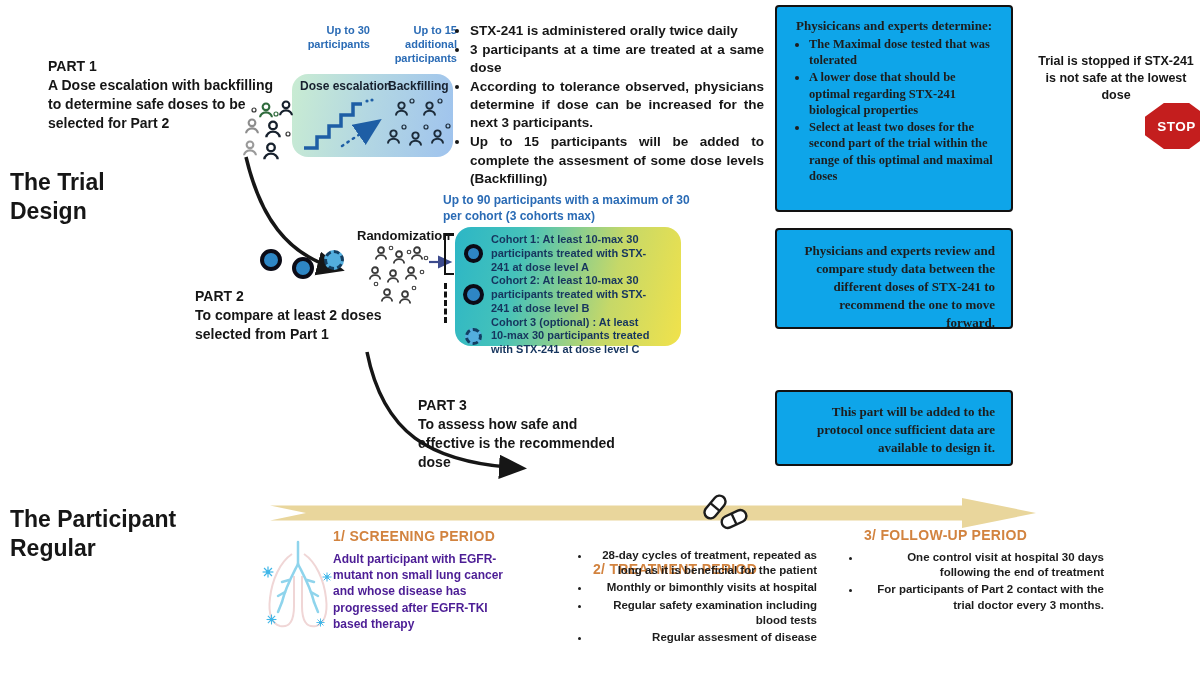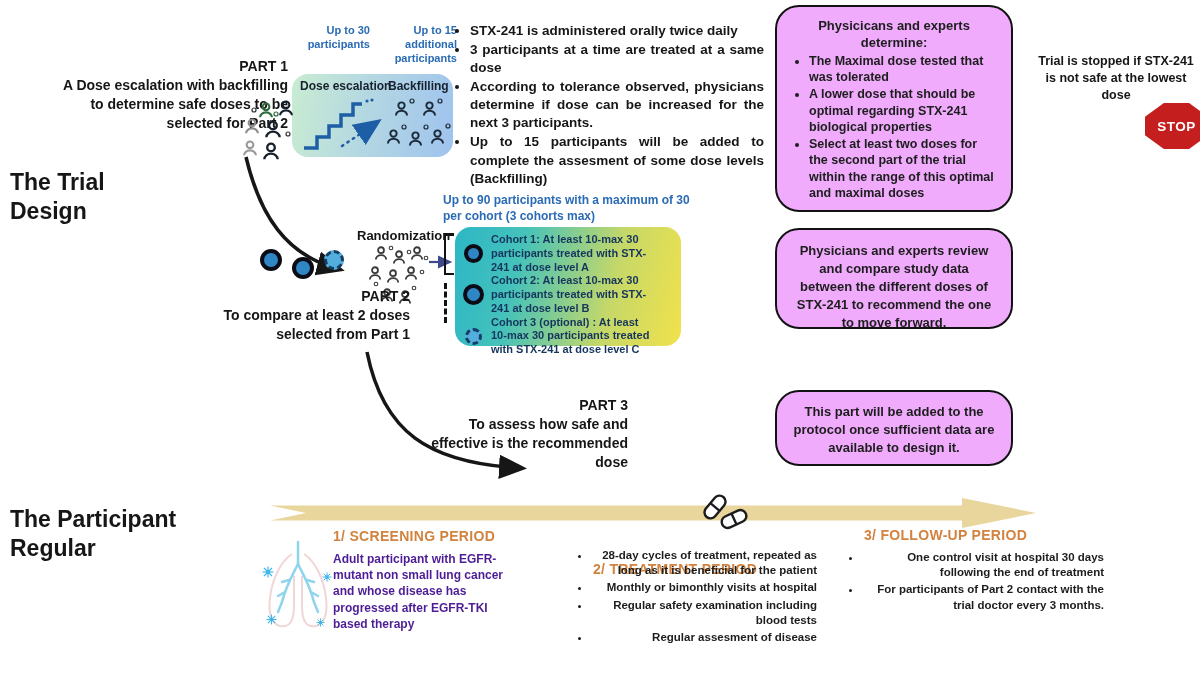--- a/index.html
+++ b/index.html
@@ -2,38 +2,38 @@
 <html><head>
 <meta charset="utf-8">
 <style>
   html,body{margin:0;padding:0;background:#fff;}
   .canvas{position:relative;width:1200px;height:687px;background:#ffffff;overflow:hidden;
           font-family:"Liberation Sans",sans-serif;color:#111;}
   .abs{position:absolute;}
   
   .section-heading{font-size:23px;font-weight:bold;color:#161616;line-height:1.25;}
   
-  .part-block{font-size:14px;font-weight:bold;color:#161616;line-height:1.35;text-align:right;}
+  .part-block{font-size:14px;font-weight:bold;color:#161616;line-height:1.35;text-align:left;}
   .part-title{display:block;}
   
   .blue-label{font-size:11px;font-weight:bold;color:#2a6bb5;line-height:1.25;text-align:right;}
   
   .dose-box{left:292px;top:74px;width:161px;height:83px;border-radius:16px;
             background:linear-gradient(100deg,#c9ecd2 0%,#b4d8e2 45%,#9fc3ee 100%);}
   .dose-box-label{font-size:12px;font-weight:bold;color:#17202e;}
   
   .main-bullets{left:452px;top:22px;width:312px;}
   .main-bullets ul{margin:0;padding-left:18px;}
   .main-bullets li{font-size:13.5px;font-weight:bold;line-height:1.34;text-align:justify;color:#161616;margin-bottom:1px;}
   
-  .tan-box{background:#f0abfc;border:2.5px solid #121212;border-radius:24px;box-sizing:border-box;color:#1d1d1d;}
+  .tan-box{background:#0ea5e9;border:2.5px solid #121212;border-radius:4px;box-sizing:border-box;color:#1d1d1d;font-family:Liberation Serif, serif;}
   .tan-box .title{font-size:13px;font-weight:bold;text-align:center;line-height:1.3;margin:2px 0 1px 0;}
   .tan-box ul{margin:0;padding-left:20px;}
   .tan-box li{font-size:12.5px;font-weight:bold;line-height:1.3;margin-bottom:1px;text-align:left;}
-  .tan-box p{font-size:13px;font-weight:bold;line-height:1.38;margin:0;text-align:center;}
+  .tan-box p{font-size:13px;font-weight:bold;line-height:1.38;margin:0;text-align:right;}
   
   .stop-note{left:1035px;top:53px;width:162px;font-size:12.5px;font-weight:bold;line-height:1.35;text-align:center;color:#161616;}
   .stop-sign{left:1145px;top:103px;width:63px;height:46px;background:#c41e1e;
              clip-path:polygon(30% 0,70% 0,100% 30%,100% 70%,70% 100%,30% 100%,0 70%,0 30%);
              display:flex;align-items:center;justify-content:center;}
   .stop-sign span{color:#fff;font-size:13.5px;font-weight:bold;letter-spacing:.5px;}
   
   .cohort-heading{left:443px;top:193px;width:268px;font-size:12px;font-weight:bold;color:#2a6bb5;
                   line-height:1.3;}
   .cohort-box{left:455px;top:227px;width:226px;height:119px;border-radius:16px;

